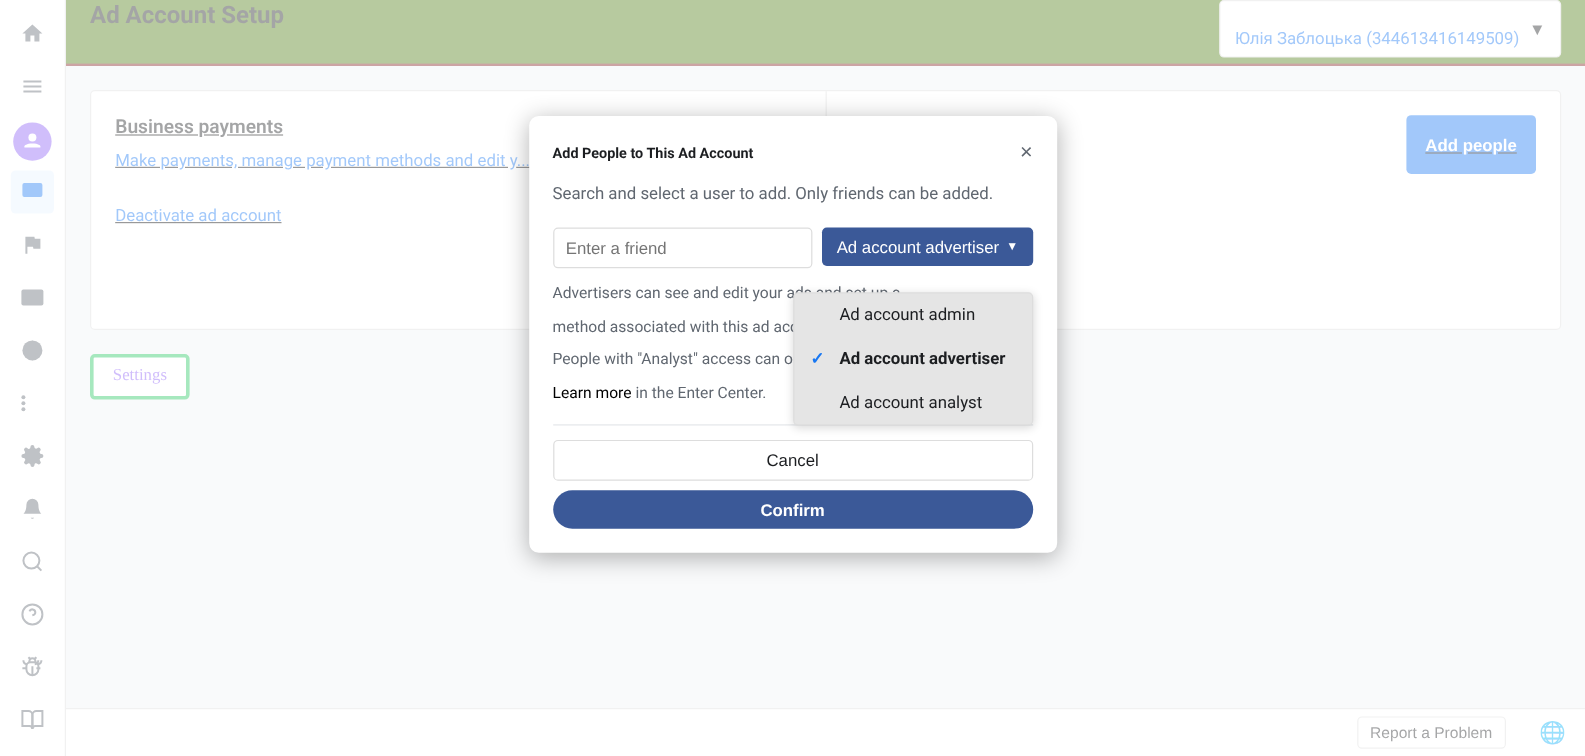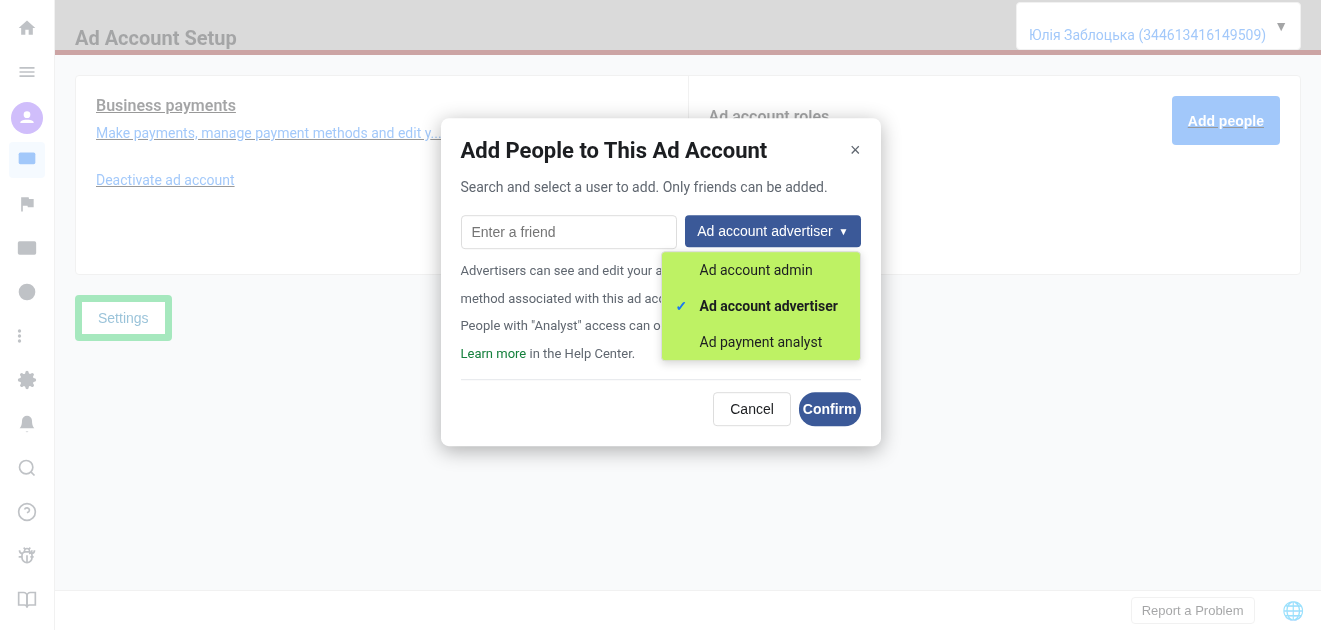--- a/index.html
+++ b/index.html
@@ -17,22 +17,22 @@
     .sidebar-icon.active { background: #e7f3ff; color: #1877f2; }
     .sidebar-avatar { width: 32px; height: 32px; border-radius: 50%; background: #8b5cf6; display: flex; align-items: center; justify-content: center; color: white; font-size: 12px; overflow: hidden; margin-top: 4px; }
 
     
     .main {
       position: absolute; left: 55px; top: 0; right: 0; bottom: 0; background: #f0f2f5;
     }
 
     
     .header {
-      background: #a3a3a3; border-bottom: 5px solid #7f1d1d; padding: 0 20px; height: 55px;
-      display: flex; align-items: flex-end; justify-content: space-between;
+      background: #4d7c0f; border-bottom: 2px solid #7f1d1d; padding: 0 20px; height: 55px;
+      display: flex; align-items: flex-start; justify-content: space-between;
     }
     .header-title { font-size: 20px; font-weight: 700; color: #1c1e21; }
     .account-selector {
       background: #fff; border: 1px solid #ddd; border-radius: 4px; padding: 6px 12px;
       display: flex; align-items: center; gap: 8px; cursor: pointer; font-size: 14px; color: #1c1e21;
     }
     .account-selector .name { color: #1877f2; margin-top: 18px; }
 
     
     .content { padding: 20px; }
@@ -50,79 +50,80 @@
 
     
     .btn-add-people {
       background: #1877f2; color: #fff; border: none; border-radius: 4px;
       padding: 8px 16px; font-size: 14px; font-weight: 600; cursor: pointer;
       height: 49px; align-self: flex-start;
     }
 
     
     .btn-settings {
-      background: #fff; border: 7px solid #22c55e; border-radius: 4px;
-      padding: 8px 16px; font-size: 14px; cursor: pointer; color: #0369a1;
+      background: #fff; border: 3px solid #22c55e; border-radius: 4px;
+      padding: 8px 16px; font-size: 14px; cursor: pointer; color: #8b5cf6;
       margin-top: 20px;
+      font-family: Liberation Serif, serif;
     }
 
     
     .overlay {
       position: absolute; left: 0; top: 0; width: 100%; height: 100%;
       background: rgba(255,255,255,0.6); z-index: 100;
     }
 
     
     .modal {
       position: absolute; left: 50%; top: 50%; transform: translate(-50%, -60%);
       background: #fff; border-radius: 8px; box-shadow: 0 4px 20px rgba(0,0,0,0.3);
       width: 440px; z-index: 200; padding: 20px;
     }
     .modal-header {
       display: flex; justify-content: space-between; align-items: center; margin-bottom: 16px;
     }
-    .modal-title { font-size: 22px; font-weight: 700; color: #1c1e21; }
+    .modal-title { font-size: 12px; font-weight: 700; color: #1c1e21; }
     .modal-close { cursor: pointer; color: #606770; font-size: 18px; background: none; border: none; }
     .modal-desc { font-size: 14px; color: #606770; margin-bottom: 20px; }
 
     
     .input-role-row { display: flex; gap: 8px; margin-bottom: 12px; align-items: stretch; }
     .friend-input {
       flex: 1; border: 1px solid #ddd; border-radius: 4px; padding: 8px 10px;
       font-size: 14px; color: #1c1e21; outline: none;
     }
     .role-btn {
       background: #3b5998; color: #fff; border: none; border-radius: 4px;
       padding: 8px 12px; font-size: 14px; cursor: pointer; display: flex; align-items: center; gap: 6px;
       white-space: nowrap; position: relative;
     }
     .role-btn .caret { font-size: 10px; }
 
     
     .dropdown {
-      position: absolute; top: 100%; right: 0; background: #bef264;
+      position: absolute; top: 100%; right: 0; background: #e5e5e5;
       border: 1px solid #ddd; border-radius: 4px; box-shadow: 0 2px 8px rgba(0,0,0,0.15);
-      min-width: 200px; z-index: 300; margin-top: 2px;
+      min-width: 200px; z-index: 300; margin-top: 20px;
     }
     .dropdown-item {
       padding: 10px 14px; font-size: 14px; color: #1c1e21; cursor: pointer;
       display: flex; align-items: center; gap: 8px;
     }
     .dropdown-item.selected { font-weight: 700; }
     .check-mark { color: #1877f2; font-size: 14px; width: 16px; }
 
     
     .info-text { font-size: 13px; color: #606770; margin-bottom: 8px; line-height: 1.5; }
-    .info-link { color: #15803d; cursor: pointer; }
+    .info-link { color: #000000; cursor: pointer; }
 
     
     .modal-divider { border: none; border-top: 1px solid #e4e6ea; margin: 16px 0 12px; }
 
     
-    .modal-footer { display: flex; justify-content: flex-end; gap: 8px; }
+    .modal-footer { display: flex; justify-content: flex-end; gap: 8px; flex-direction: column; }
     .btn-cancel {
       background: #fff; border: 1px solid #ddd; border-radius: 4px;
       padding: 8px 16px; font-size: 14px; cursor: pointer; color: #1c1e21;
     }
     .btn-confirm {
       background: #3b5998; color: #fff; border: none; border-radius: 16px;
       padding: 8px 4px; font-size: 14px; cursor: pointer; font-weight: 600;
     }
 
     
@@ -286,38 +287,38 @@
         <div class="dropdown-item">
           <span class="check-mark">&nbsp;</span>
           <span>Ad account admin</span>
         </div>
         <div class="dropdown-item selected">
           <span class="check-mark">✓</span>
           <span>Ad account advertiser</span>
         </div>
         <div class="dropdown-item">
           <span class="check-mark">&nbsp;</span>
-          <span>Ad payment analyst</span>
+          <span>Ad account analyst</span>
         </div>
       </div>
     </div>
   </div>
 
   <p class="info-text">
     <span>Advertisers can see and edit your ads and set up a</span>
     <span>...</span>
   </p>
   <p class="info-text">method associated with this ad account.</p>
   <p class="info-text">
     <span>People with "Analyst" access can only see your ad</span>
     <span>...</span>
   </p>
   <p class="info-text">
     <a class="info-link">Learn more</a>
-    <span>in the Help Center.</span>
+    <span>in the Enter Center.</span>
   </p>
 
   <hr class="modal-divider">
 
   <div class="modal-footer">
     <button class="btn-cancel">Cancel</button>
     <button class="btn-confirm">Confirm</button>
   </div>
 </div>
 

